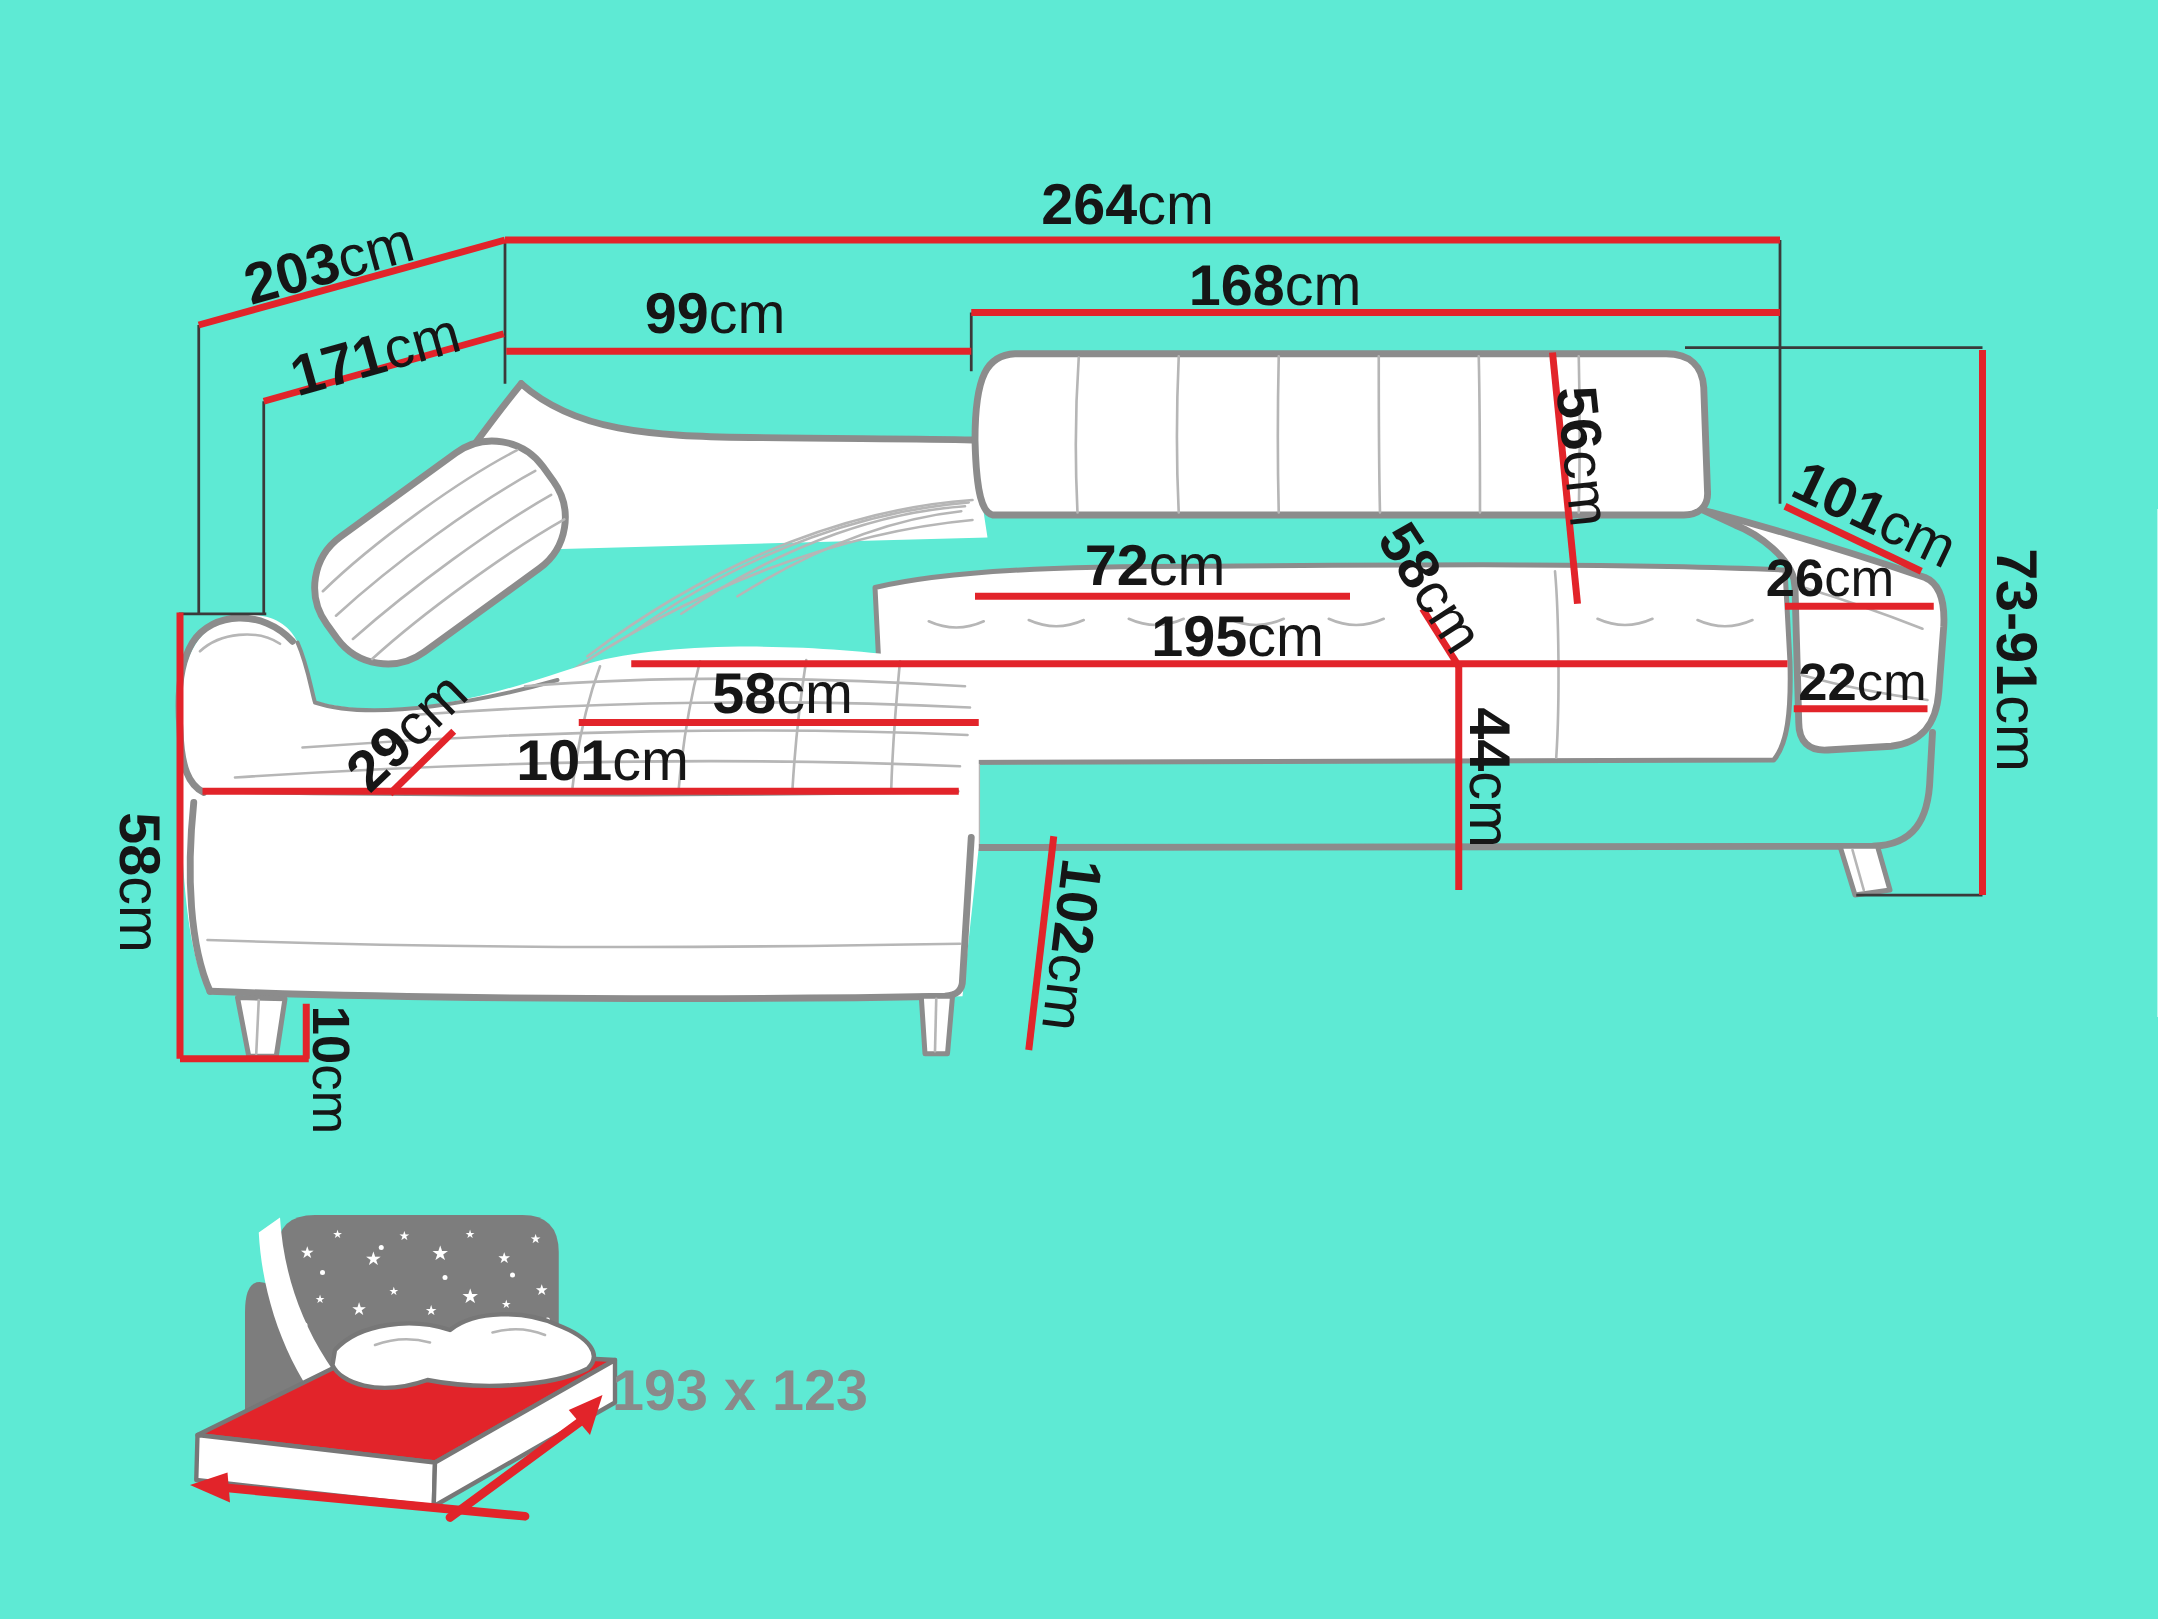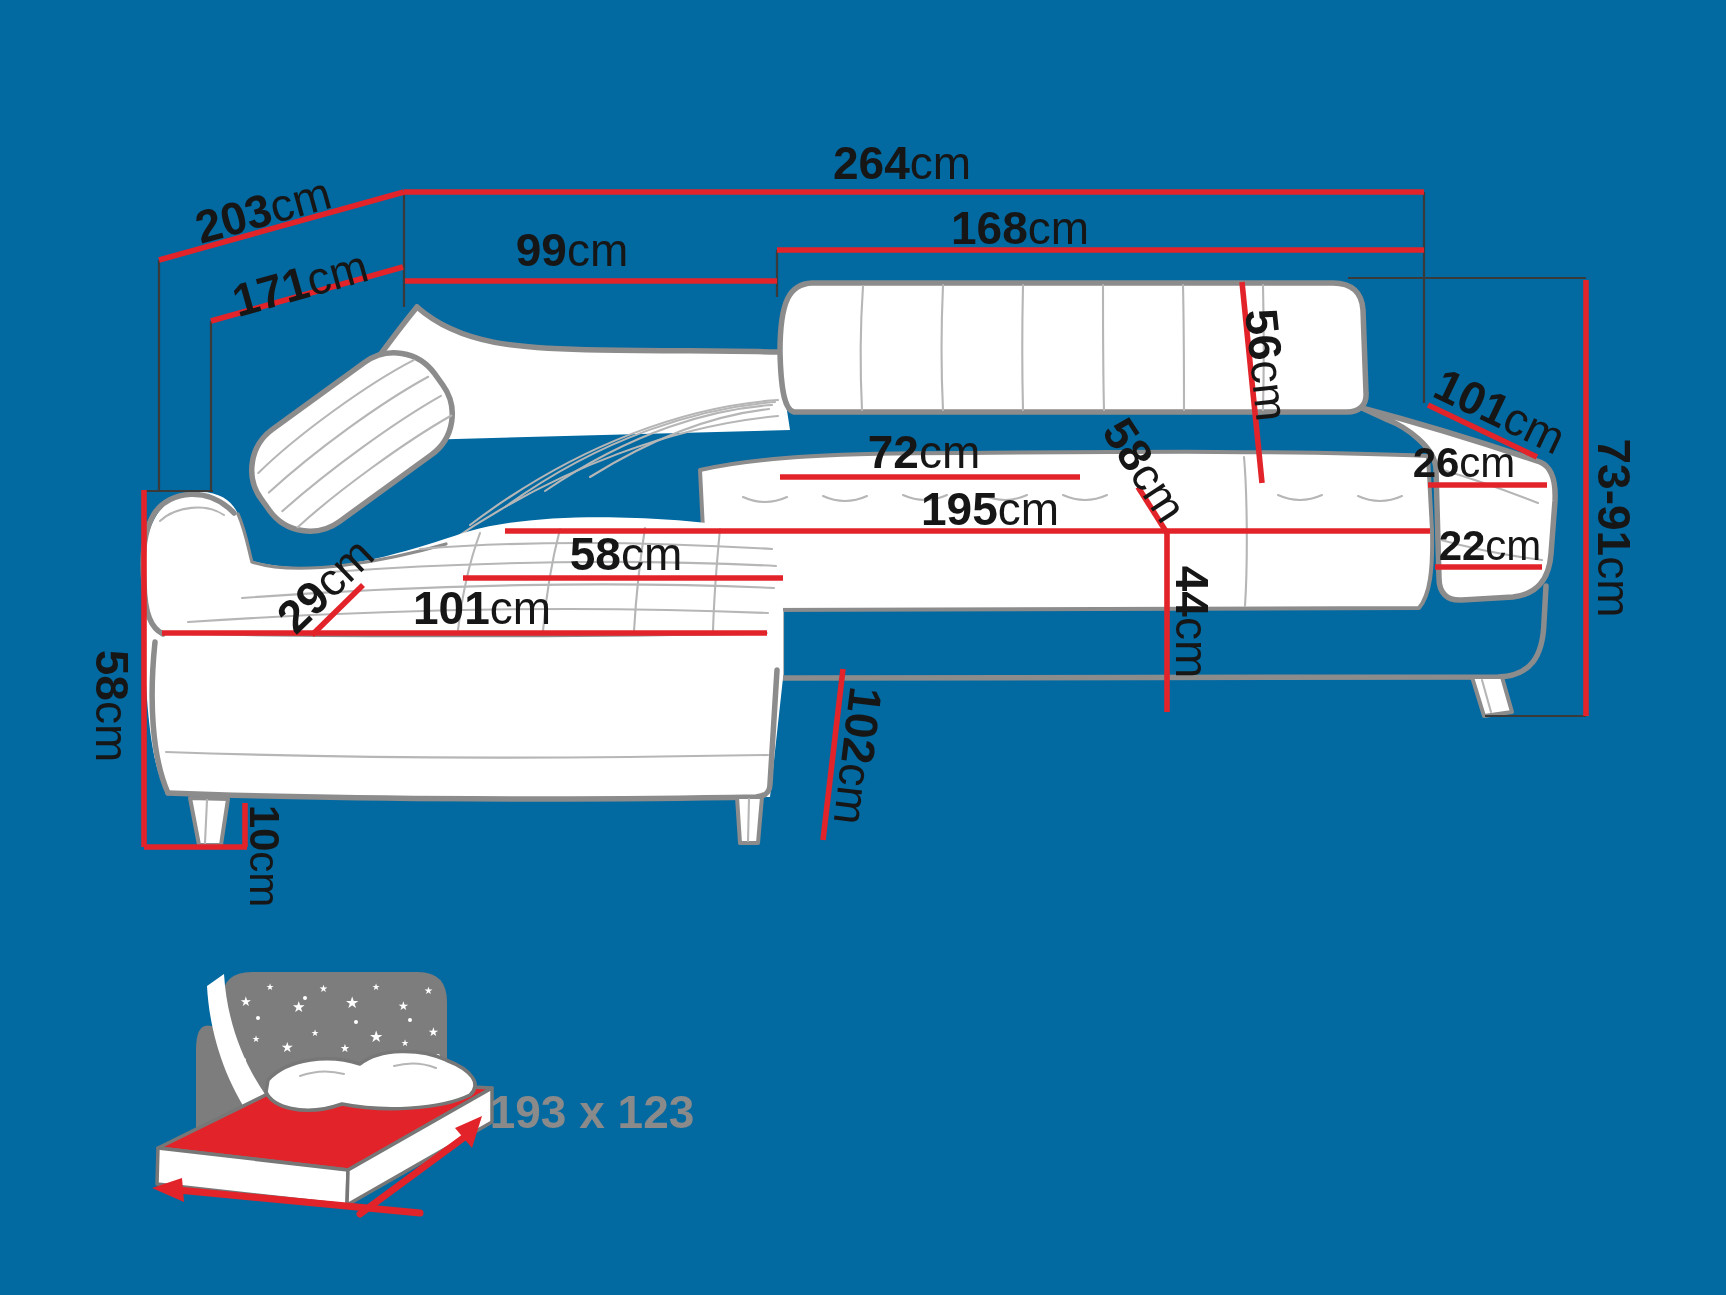--- a/index.html
+++ b/index.html
@@ -5,21 +5,21 @@
   :root{
     --dimension_red:#e2242a;
     --outline_gray:#8c8c8c;
     --seam_gray:#b6b6b6;
     --label_black:#161616;
     --icon_gray:#7d7d7d;
     --sleeping_text_gray:#8a8a8a;
     --extension_black:#3a3a3a;
   }
   html,body{margin:0;padding:0;background:#ffffff;}
-  .stage{position:relative;width:1726px;height:1295px;background:#0369a1;overflow:hidden;
+  .stage{position:relative;width:1726px;height:1295px;background:#5eead4;overflow:hidden;
          font-family:"Liberation Sans","DejaVu Sans",sans-serif;}
   svg{position:absolute;left:0;top:0;}
   
   .thick{fill:none;stroke:var(--outline_gray);stroke-width:5.5;stroke-linecap:round;stroke-linejoin:round;}
   .med{fill:none;stroke:var(--outline_gray);stroke-width:3.2;stroke-linecap:round;}
   .thin{fill:none;stroke:var(--seam_gray);stroke-width:2.1;stroke-linecap:round;}
   .whitefill{fill:#ffffff;stroke:none;}
   .part{fill:#ffffff;stroke:var(--outline_gray);stroke-width:5.5;stroke-linejoin:round;}
   .partmed{fill:#ffffff;stroke:var(--outline_gray);stroke-width:4;stroke-linejoin:round;}
   

